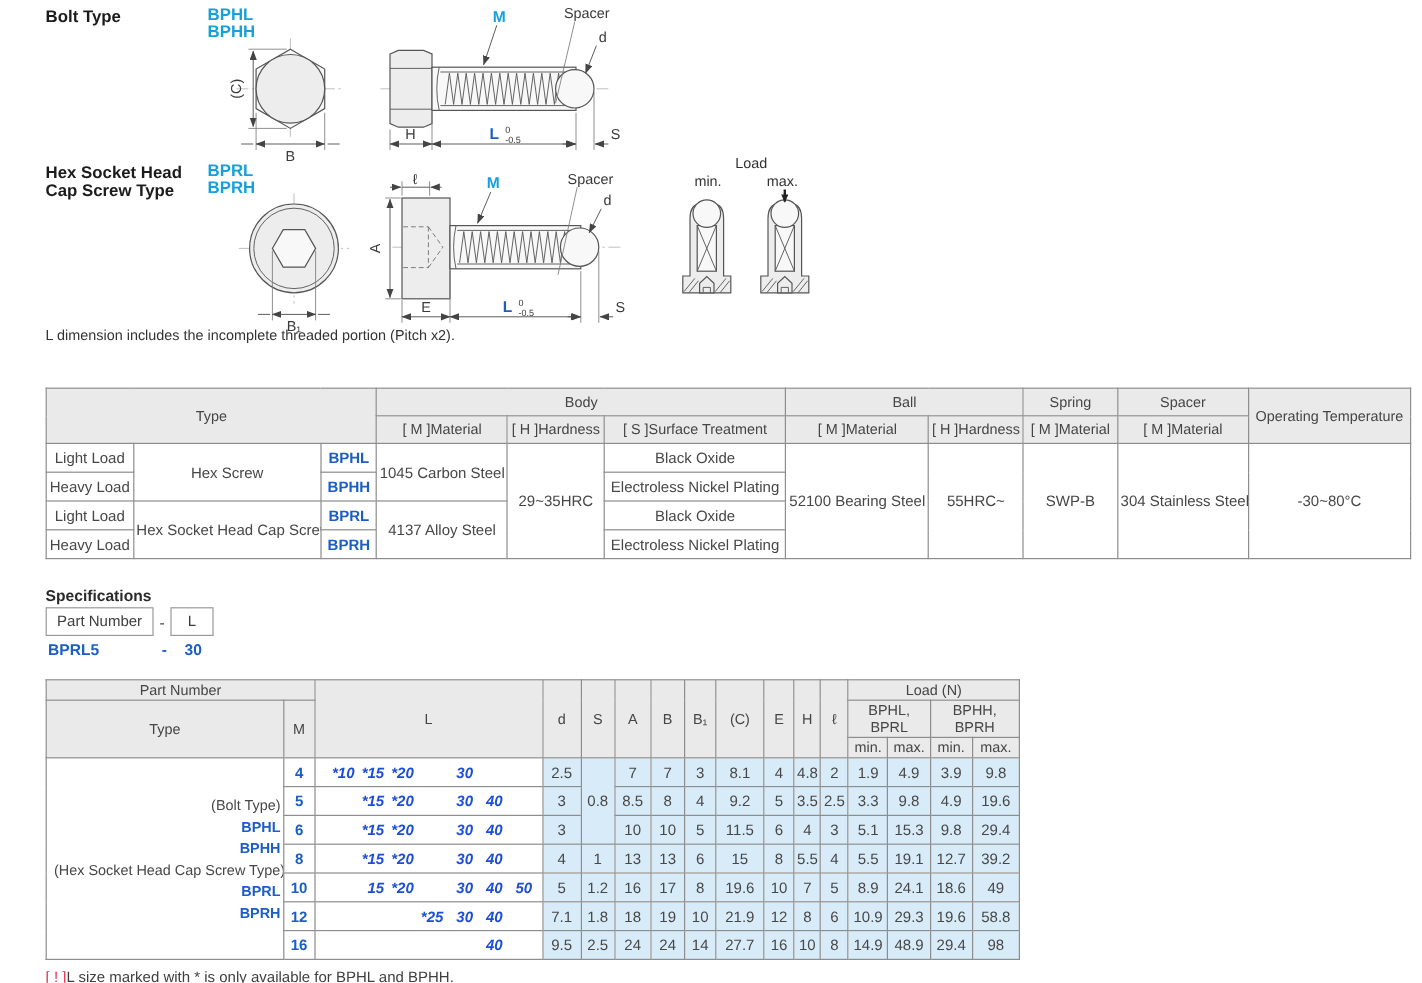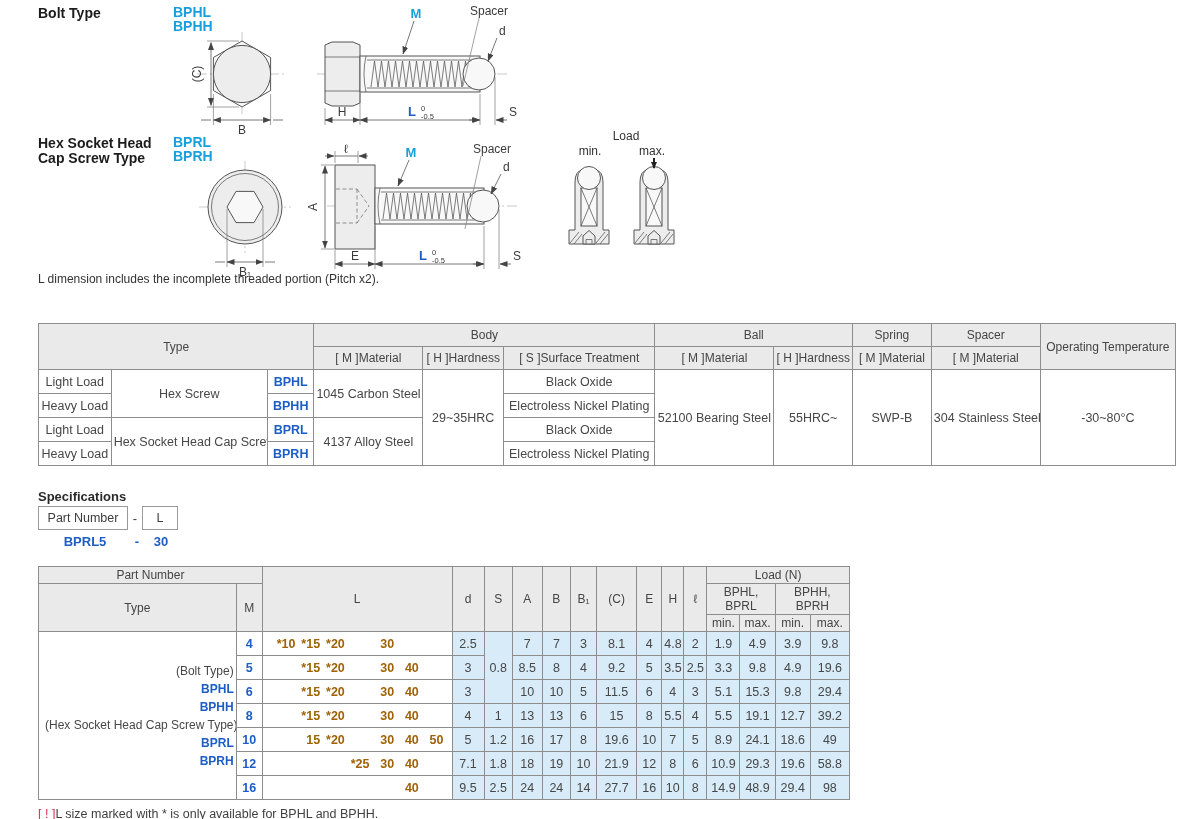--- a/index.html
+++ b/index.html
@@ -19,29 +19,29 @@
   .materials-table th{height:20px;}
   .code{color:#1c5ec6;font-weight:bold;}
 
   .spec-table td{height:21px;}
   .spec-table td.bc{background:#d8ebf8;}
   .spec-table td.m{color:#1c5ec6;font-weight:bold;}
   .type-cell{text-align:right;padding-left:6px;font-size:12px;vertical-align:middle;}
   .type-cell .tline{line-height:18px;color:#474747;}
   .type-cell .tline.code{color:#1c5ec6;}
   .lgrid{display:grid;grid-template-columns:repeat(7,1fr);padding:0 6px;}
-  .lgrid span{text-align:right;color:#a16207;font-weight:bold;font-size:12.5px;}
+  .lgrid span{text-align:right;color:#1d4ed8;font-weight:bold;font-size:12.5px;font-style:italic;}
 
   .builder{display:flex;align-items:center;gap:0;}
   .pbox{border:1px solid #9a9a9a;height:22px;display:flex;align-items:center;justify-content:center;font-size:12.5px;color:#3d3d3d;background:#fff;}
   .pbox.pn{width:88px;}
   .pbox.pl{width:34px;}
   .bdash{width:14px;text-align:center;color:#3d3d3d;}
   .example{display:flex;color:#1c5ec6;font-weight:bold;font-size:13px;}
-  .example .e1{width:90px;text-align:center;}
+  .example .e1{width:90px;text-align:left;}
   .example .e2{width:14px;text-align:center;}
   .example .e3{width:34px;text-align:center;}
 
   .footnote{font-size:12.5px;color:#3f3f3f;margin-top:15px;}
   .footnote .mark{color:#e0304c;}
   .part{fill:#ededed;stroke:#555;stroke-width:1;}
   .part-light{fill:#f8f8f8;stroke:#555;stroke-width:1;}
   .thin{stroke:#5c5c5c;stroke-width:0.8;fill:none;}
   .dim{stroke:#555;stroke-width:0.8;fill:none;}
   .ext{stroke:#7a7a7a;stroke-width:0.7;fill:none;}

